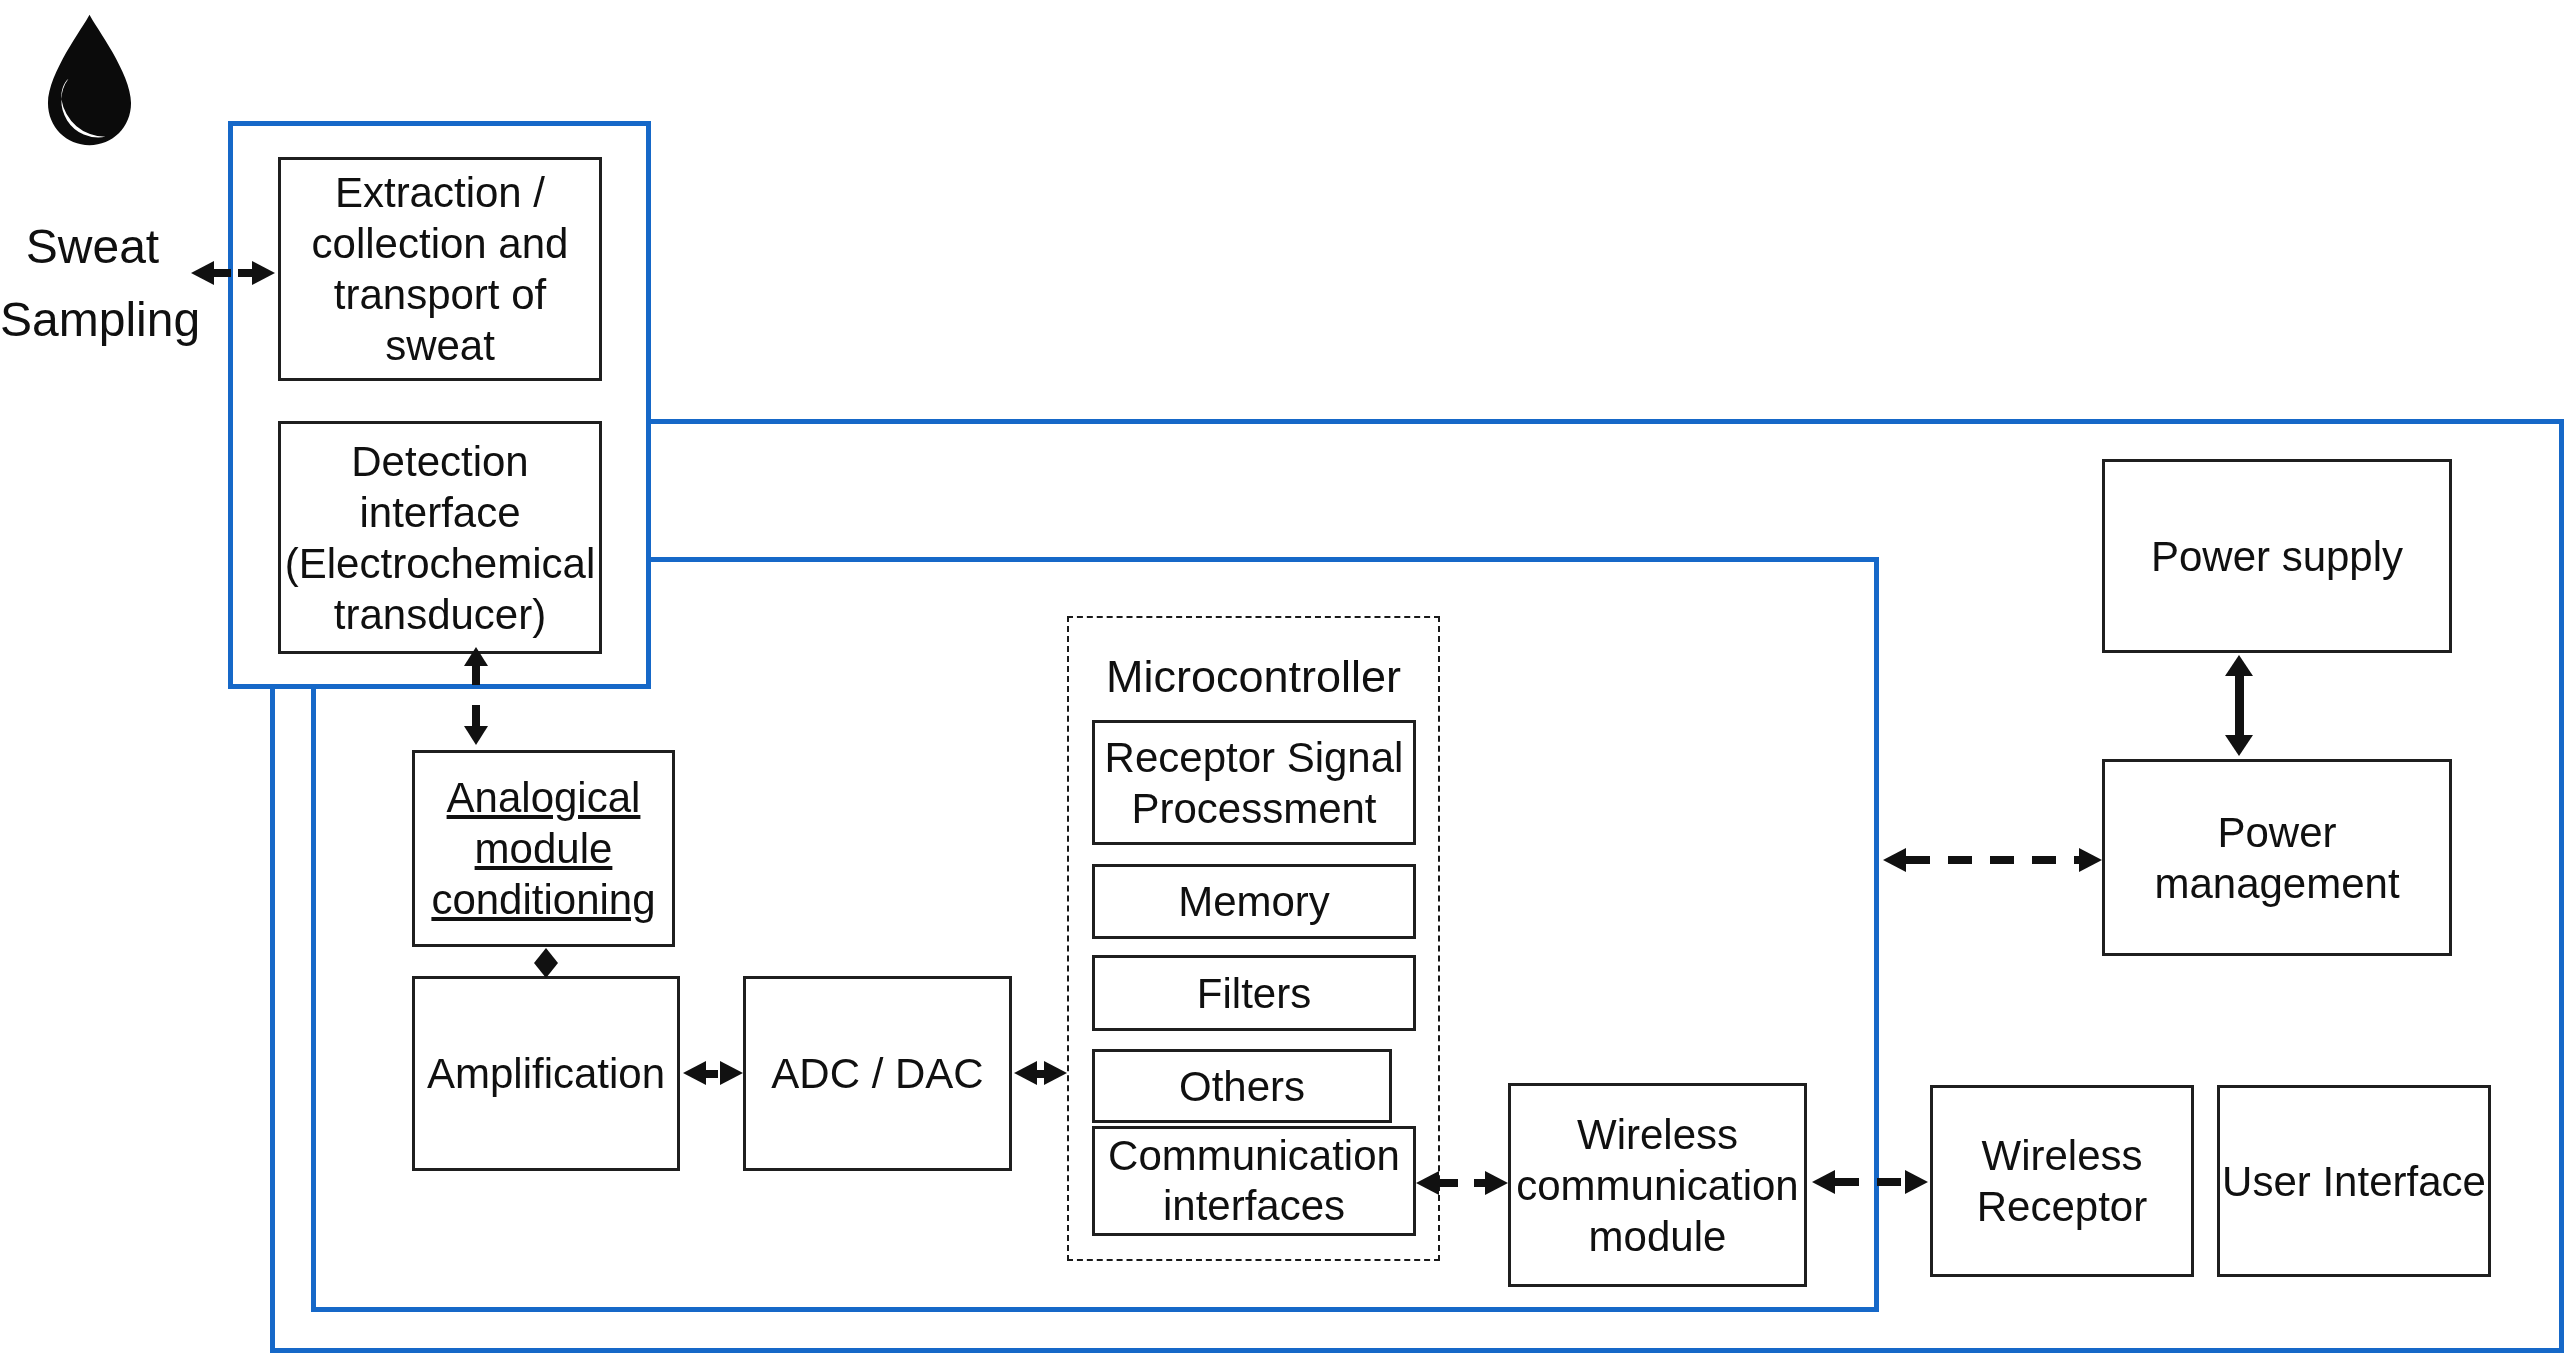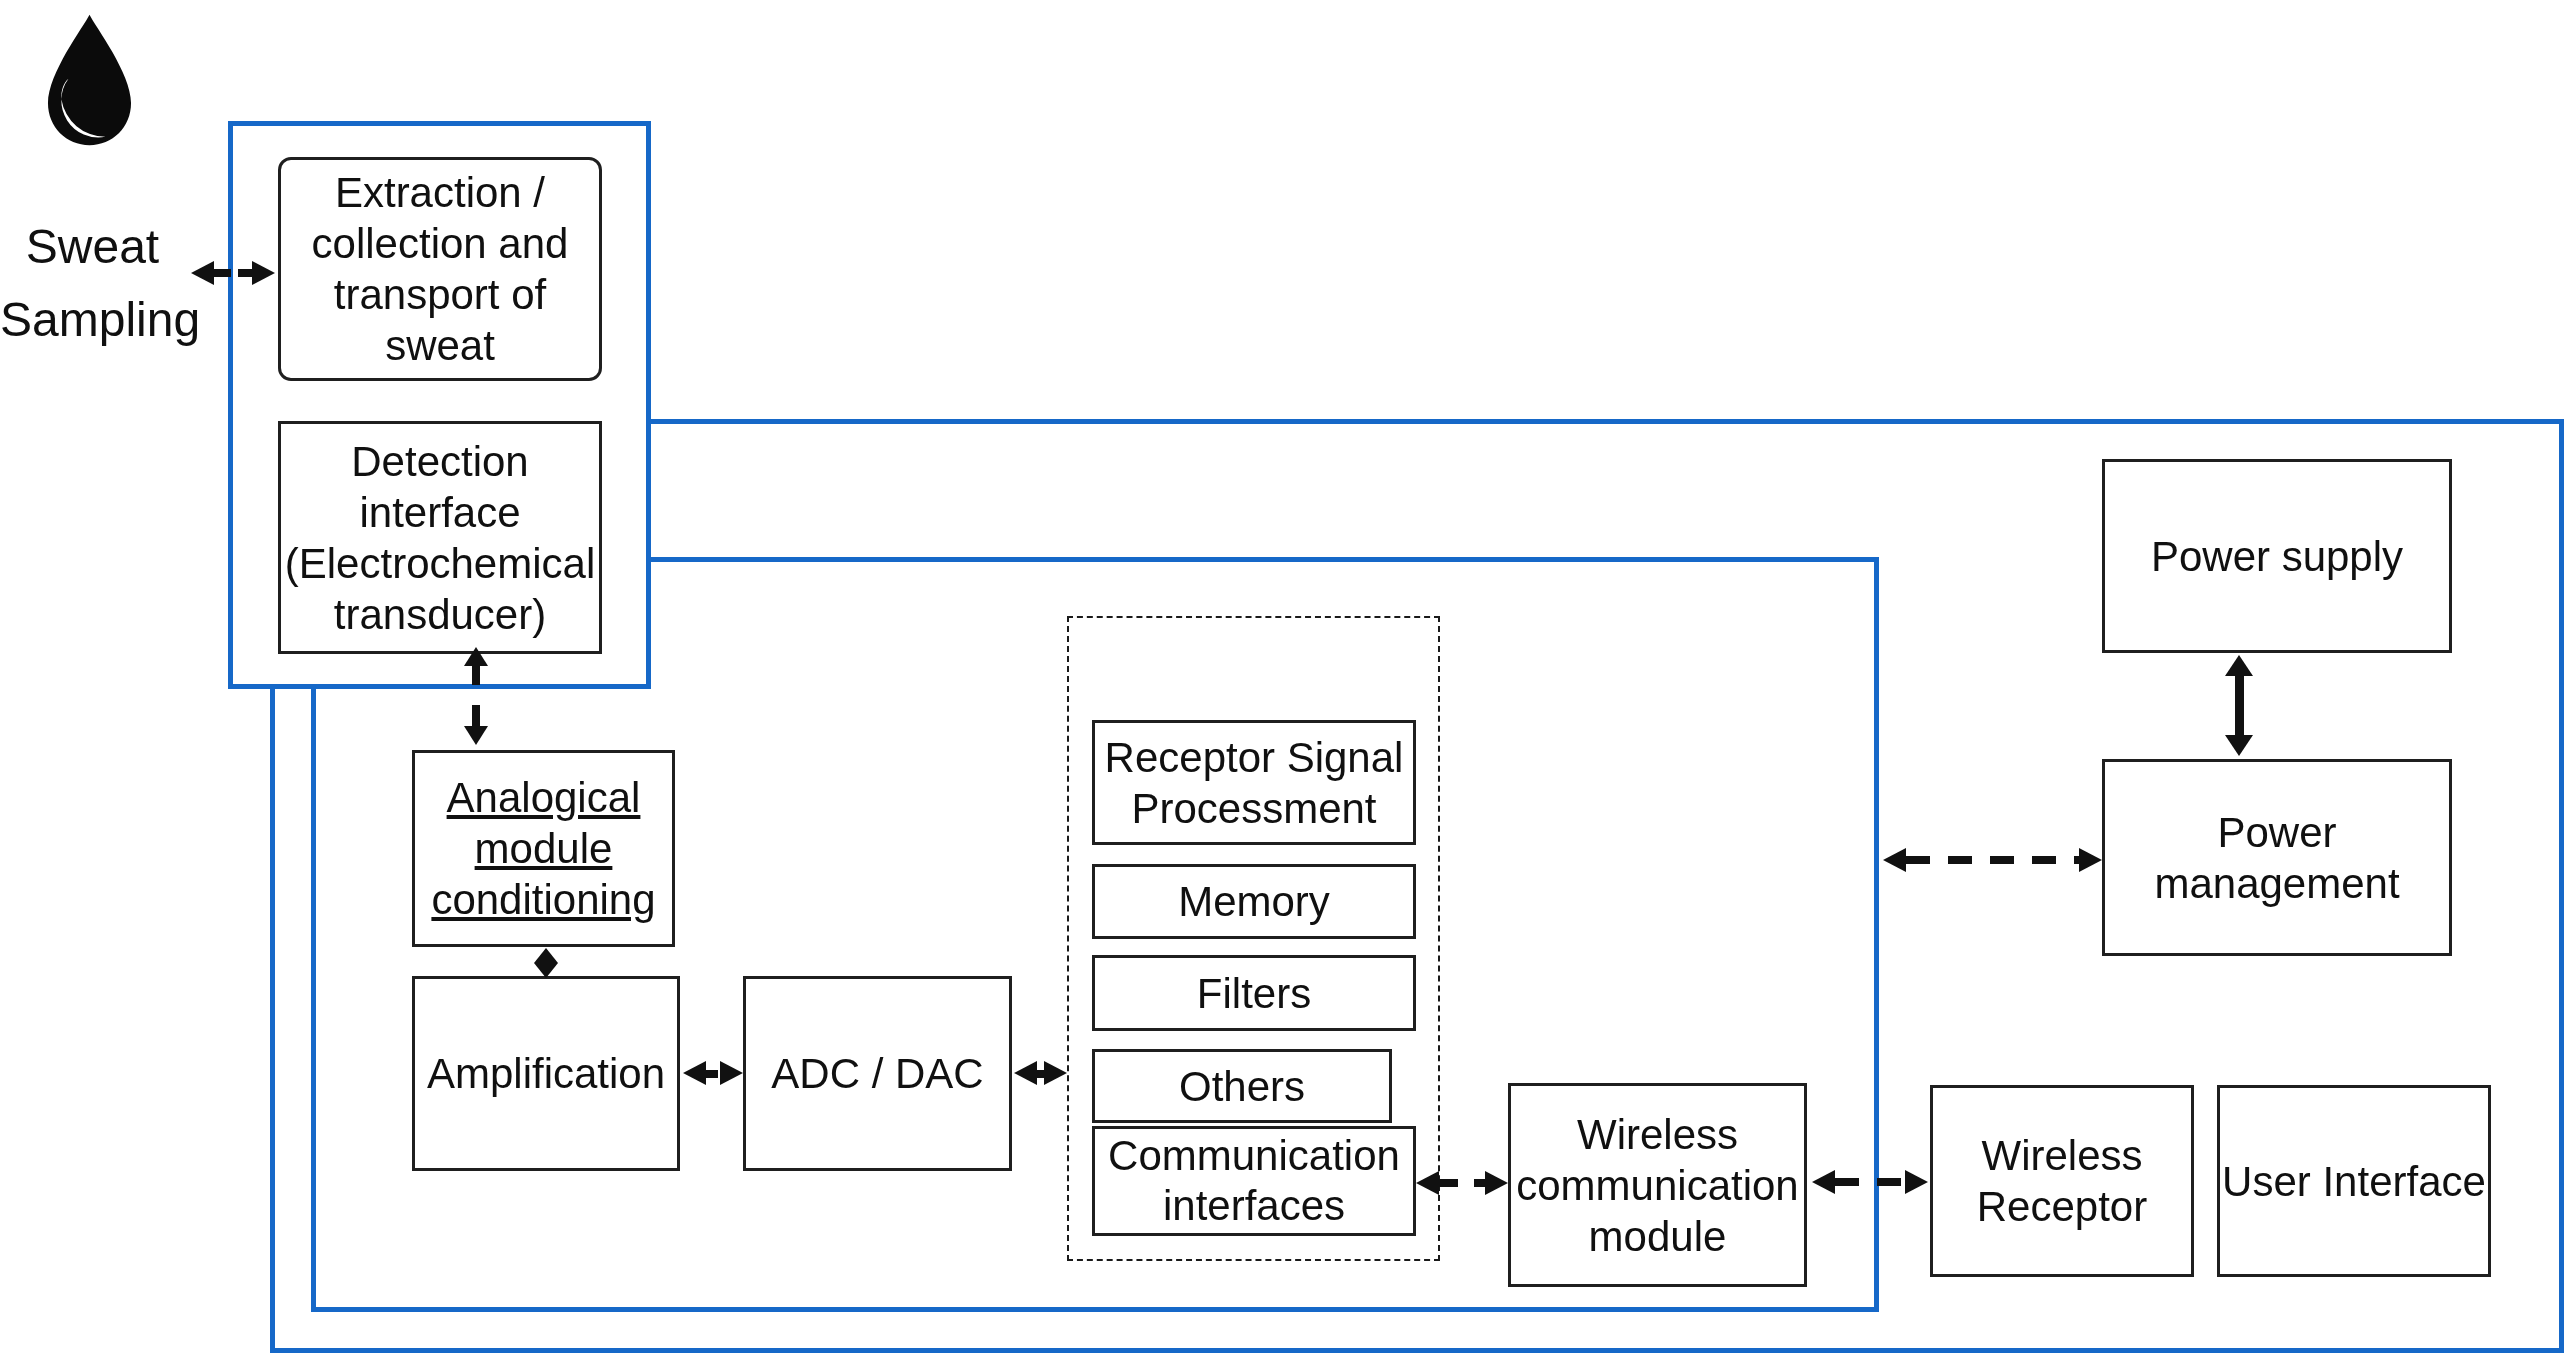--- a/index.html
+++ b/index.html
@@ -46,21 +46,21 @@
     <path d="M46 106 A 58 58 0 0 0 104 197 A 70 70 0 0 1 35 138 C 34 124 39 112 46 106 Z" fill="#ffffff"></path>
   </svg>
 
   <div class="free-label" id="sweat-sampling-label" style="left:0px;top:210px;width:185px;">
     <div>Sweat</div>
     <div>Sampling</div>
   </div>
 
   <div class="blue-rect" id="sensor-module" style="left:228px;top:121px;width:423px;height:568px;"></div>
 
-  <div class="box" style="left:278px;top:157px;width:324px;height:224px;border-radius:13px;">
+  <div class="box" style="left:278px;top:157px;width:324px;height:224px;">
     <div>Extraction /</div>
     <div>collection and</div>
     <div>transport of</div>
     <div>sweat</div>
   </div>
 
   <div class="box" style="left:278px;top:421px;width:324px;height:233px;">
     <div>Detection</div>
     <div>interface</div>
     <div>(Electrochemical</div>
@@ -75,20 +75,21 @@
 
   <div class="box" style="left:412px;top:976px;width:268px;height:195px;">
     <div>Amplification</div>
   </div>
 
   <div class="box" style="left:743px;top:976px;width:269px;height:195px;">
     <div>ADC / DAC</div>
   </div>
 
   <div class="dashed-box" style="left:1067px;top:616px;width:373px;height:645px;"></div>
+  <div class="free-label" id="microcontroller-title" style="left:1067px;top:651px;width:373px;">Microcontroller</div>
 
   <div class="box" style="left:1092px;top:720px;width:324px;height:125px;">
     <div>Receptor Signal</div>
     <div>Processment</div>
   </div>
 
   <div class="box" style="left:1092px;top:955px;width:324px;height:76px;">
     <div>Filters</div>
   </div>
 

